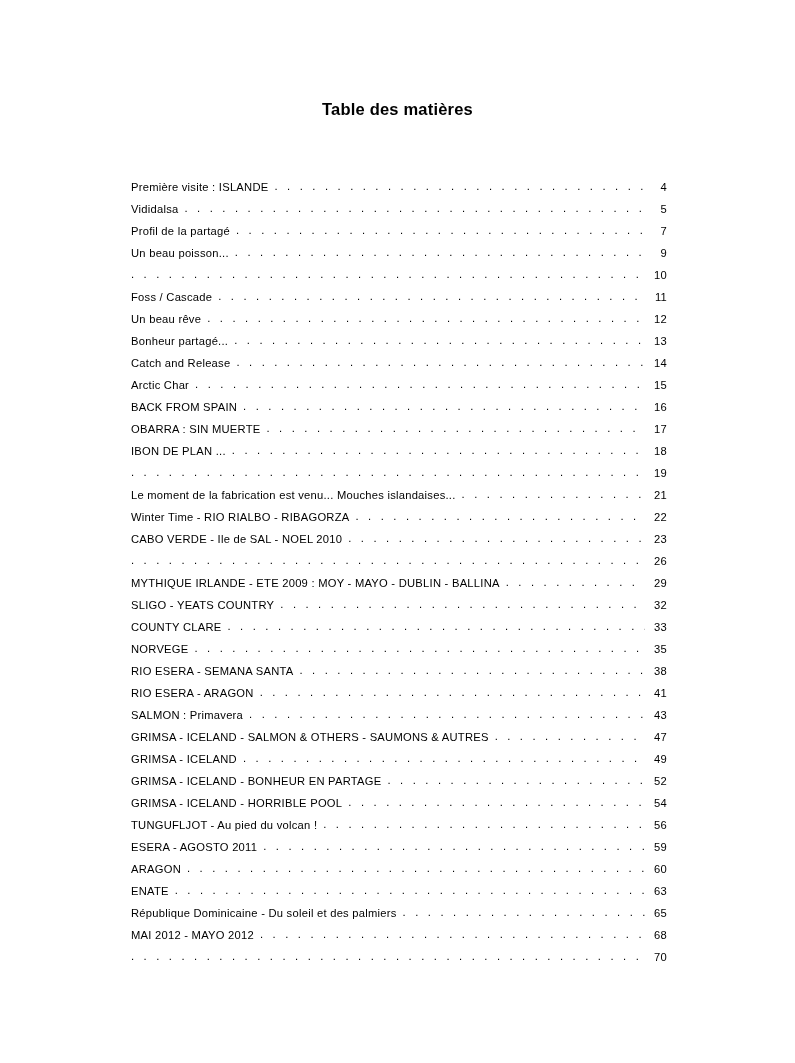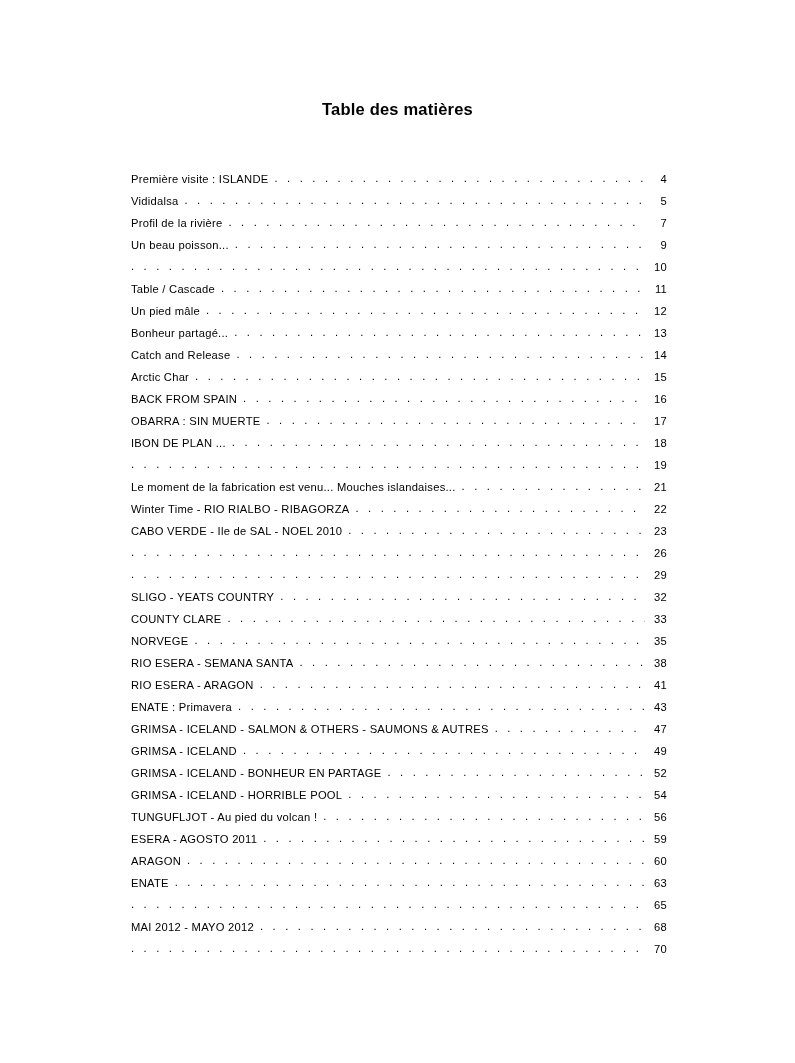--- a/index.html
+++ b/index.html
@@ -30,21 +30,21 @@
     margin: 0;
     position: absolute;
     left: 0;
     right: 0;
     top: 100px;
     font-family: "Liberation Sans", sans-serif;
   }
   .toc {
     position: absolute;
     left: 131px;
-    top: 168px;
+    top: 176px;
     width: 536px;
   }
   .toc-entry {
     display: flex;
     align-items: baseline;
     font-size: 11.2px;
     line-height: 22px;
     height: 22px;
     white-space: nowrap;
     overflow: hidden;
@@ -82,40 +82,40 @@
         <span class="toc-label">Première visite : ISLANDE</span>
         <span class="toc-dots">. . . . . . . . . . . . . . . . . . . . . . . . . . . . . . . . . . . . . . . . . . . . . . . . . . . . . . . . . . . . . . . . . . . . . . . . . . . . . . . . . . . . . . . . . . . . . . . . . . . . . . . . . . . . . . . . . . . . . . . . . .</span>
         <span class="toc-page">4</span>
       </div>
       <div class="toc-entry">
         <span class="toc-label">Vididalsa</span>
         <span class="toc-dots">. . . . . . . . . . . . . . . . . . . . . . . . . . . . . . . . . . . . . . . . . . . . . . . . . . . . . . . . . . . . . . . . . . . . . . . . . . . . . . . . . . . . . . . . . . . . . . . . . . . . . . . . . . . . . . . . . . . . . . . . . .</span>
         <span class="toc-page">5</span>
       </div>
       <div class="toc-entry">
-        <span class="toc-label">Profil de la rivière</span>
+        <span class="toc-label">Profil de la partagé</span>
         <span class="toc-dots">. . . . . . . . . . . . . . . . . . . . . . . . . . . . . . . . . . . . . . . . . . . . . . . . . . . . . . . . . . . . . . . . . . . . . . . . . . . . . . . . . . . . . . . . . . . . . . . . . . . . . . . . . . . . . . . . . . . . . . . . . .</span>
         <span class="toc-page">7</span>
       </div>
       <div class="toc-entry">
         <span class="toc-label">Un beau poisson...</span>
         <span class="toc-dots">. . . . . . . . . . . . . . . . . . . . . . . . . . . . . . . . . . . . . . . . . . . . . . . . . . . . . . . . . . . . . . . . . . . . . . . . . . . . . . . . . . . . . . . . . . . . . . . . . . . . . . . . . . . . . . . . . . . . . . . . . .</span>
         <span class="toc-page">9</span>
       </div>
       <div class="toc-entry">
         <span class="toc-dots">. . . . . . . . . . . . . . . . . . . . . . . . . . . . . . . . . . . . . . . . . . . . . . . . . . . . . . . . . . . . . . . . . . . . . . . . . . . . . . . . . . . . . . . . . . . . . . . . . . . . . . . . . . . . . . . . . . . . . . . . . .</span>
         <span class="toc-page">10</span>
       </div>
       <div class="toc-entry">
-        <span class="toc-label">Table / Cascade</span>
+        <span class="toc-label">Foss / Cascade</span>
         <span class="toc-dots">. . . . . . . . . . . . . . . . . . . . . . . . . . . . . . . . . . . . . . . . . . . . . . . . . . . . . . . . . . . . . . . . . . . . . . . . . . . . . . . . . . . . . . . . . . . . . . . . . . . . . . . . . . . . . . . . . . . . . . . . . .</span>
         <span class="toc-page">11</span>
       </div>
       <div class="toc-entry">
-        <span class="toc-label">Un pied mâle</span>
+        <span class="toc-label">Un beau rêve</span>
         <span class="toc-dots">. . . . . . . . . . . . . . . . . . . . . . . . . . . . . . . . . . . . . . . . . . . . . . . . . . . . . . . . . . . . . . . . . . . . . . . . . . . . . . . . . . . . . . . . . . . . . . . . . . . . . . . . . . . . . . . . . . . . . . . . . .</span>
         <span class="toc-page">12</span>
       </div>
       <div class="toc-entry">
         <span class="toc-label">Bonheur partagé...</span>
         <span class="toc-dots">. . . . . . . . . . . . . . . . . . . . . . . . . . . . . . . . . . . . . . . . . . . . . . . . . . . . . . . . . . . . . . . . . . . . . . . . . . . . . . . . . . . . . . . . . . . . . . . . . . . . . . . . . . . . . . . . . . . . . . . . . .</span>
         <span class="toc-page">13</span>
       </div>
       <div class="toc-entry">
         <span class="toc-label">Catch and Release</span>
@@ -159,20 +159,21 @@
       <div class="toc-entry">
         <span class="toc-label">CABO VERDE - Ile de SAL - NOEL 2010</span>
         <span class="toc-dots">. . . . . . . . . . . . . . . . . . . . . . . . . . . . . . . . . . . . . . . . . . . . . . . . . . . . . . . . . . . . . . . . . . . . . . . . . . . . . . . . . . . . . . . . . . . . . . . . . . . . . . . . . . . . . . . . . . . . . . . . . .</span>
         <span class="toc-page">23</span>
       </div>
       <div class="toc-entry">
         <span class="toc-dots">. . . . . . . . . . . . . . . . . . . . . . . . . . . . . . . . . . . . . . . . . . . . . . . . . . . . . . . . . . . . . . . . . . . . . . . . . . . . . . . . . . . . . . . . . . . . . . . . . . . . . . . . . . . . . . . . . . . . . . . . . .</span>
         <span class="toc-page">26</span>
       </div>
       <div class="toc-entry">
+        <span class="toc-label">MYTHIQUE IRLANDE - ETE 2009 : MOY - MAYO - DUBLIN - BALLINA</span>
         <span class="toc-dots">. . . . . . . . . . . . . . . . . . . . . . . . . . . . . . . . . . . . . . . . . . . . . . . . . . . . . . . . . . . . . . . . . . . . . . . . . . . . . . . . . . . . . . . . . . . . . . . . . . . . . . . . . . . . . . . . . . . . . . . . . .</span>
         <span class="toc-page">29</span>
       </div>
       <div class="toc-entry">
         <span class="toc-label">SLIGO - YEATS COUNTRY</span>
         <span class="toc-dots">. . . . . . . . . . . . . . . . . . . . . . . . . . . . . . . . . . . . . . . . . . . . . . . . . . . . . . . . . . . . . . . . . . . . . . . . . . . . . . . . . . . . . . . . . . . . . . . . . . . . . . . . . . . . . . . . . . . . . . . . . .</span>
         <span class="toc-page">32</span>
       </div>
       <div class="toc-entry">
         <span class="toc-label">COUNTY CLARE</span>
@@ -188,21 +189,21 @@
         <span class="toc-label">RIO ESERA - SEMANA SANTA</span>
         <span class="toc-dots">. . . . . . . . . . . . . . . . . . . . . . . . . . . . . . . . . . . . . . . . . . . . . . . . . . . . . . . . . . . . . . . . . . . . . . . . . . . . . . . . . . . . . . . . . . . . . . . . . . . . . . . . . . . . . . . . . . . . . . . . . .</span>
         <span class="toc-page">38</span>
       </div>
       <div class="toc-entry">
         <span class="toc-label">RIO ESERA - ARAGON</span>
         <span class="toc-dots">. . . . . . . . . . . . . . . . . . . . . . . . . . . . . . . . . . . . . . . . . . . . . . . . . . . . . . . . . . . . . . . . . . . . . . . . . . . . . . . . . . . . . . . . . . . . . . . . . . . . . . . . . . . . . . . . . . . . . . . . . .</span>
         <span class="toc-page">41</span>
       </div>
       <div class="toc-entry">
-        <span class="toc-label">ENATE : Primavera</span>
+        <span class="toc-label">SALMON : Primavera</span>
         <span class="toc-dots">. . . . . . . . . . . . . . . . . . . . . . . . . . . . . . . . . . . . . . . . . . . . . . . . . . . . . . . . . . . . . . . . . . . . . . . . . . . . . . . . . . . . . . . . . . . . . . . . . . . . . . . . . . . . . . . . . . . . . . . . . .</span>
         <span class="toc-page">43</span>
       </div>
       <div class="toc-entry">
         <span class="toc-label">GRIMSA - ICELAND - SALMON &amp; OTHERS - SAUMONS &amp; AUTRES</span>
         <span class="toc-dots">. . . . . . . . . . . . . . . . . . . . . . . . . . . . . . . . . . . . . . . . . . . . . . . . . . . . . . . . . . . . . . . . . . . . . . . . . . . . . . . . . . . . . . . . . . . . . . . . . . . . . . . . . . . . . . . . . . . . . . . . . .</span>
         <span class="toc-page">47</span>
       </div>
       <div class="toc-entry">
         <span class="toc-label">GRIMSA - ICELAND</span>
@@ -233,20 +234,21 @@
         <span class="toc-label">ARAGON</span>
         <span class="toc-dots">. . . . . . . . . . . . . . . . . . . . . . . . . . . . . . . . . . . . . . . . . . . . . . . . . . . . . . . . . . . . . . . . . . . . . . . . . . . . . . . . . . . . . . . . . . . . . . . . . . . . . . . . . . . . . . . . . . . . . . . . . .</span>
         <span class="toc-page">60</span>
       </div>
       <div class="toc-entry">
         <span class="toc-label">ENATE</span>
         <span class="toc-dots">. . . . . . . . . . . . . . . . . . . . . . . . . . . . . . . . . . . . . . . . . . . . . . . . . . . . . . . . . . . . . . . . . . . . . . . . . . . . . . . . . . . . . . . . . . . . . . . . . . . . . . . . . . . . . . . . . . . . . . . . . .</span>
         <span class="toc-page">63</span>
       </div>
       <div class="toc-entry">
+        <span class="toc-label">République Dominicaine - Du soleil et des palmiers</span>
         <span class="toc-dots">. . . . . . . . . . . . . . . . . . . . . . . . . . . . . . . . . . . . . . . . . . . . . . . . . . . . . . . . . . . . . . . . . . . . . . . . . . . . . . . . . . . . . . . . . . . . . . . . . . . . . . . . . . . . . . . . . . . . . . . . . .</span>
         <span class="toc-page">65</span>
       </div>
       <div class="toc-entry">
         <span class="toc-label">MAI 2012 - MAYO 2012</span>
         <span class="toc-dots">. . . . . . . . . . . . . . . . . . . . . . . . . . . . . . . . . . . . . . . . . . . . . . . . . . . . . . . . . . . . . . . . . . . . . . . . . . . . . . . . . . . . . . . . . . . . . . . . . . . . . . . . . . . . . . . . . . . . . . . . . .</span>
         <span class="toc-page">68</span>
       </div>
       <div class="toc-entry">
         <span class="toc-dots">. . . . . . . . . . . . . . . . . . . . . . . . . . . . . . . . . . . . . . . . . . . . . . . . . . . . . . . . . . . . . . . . . . . . . . . . . . . . . . . . . . . . . . . . . . . . . . . . . . . . . . . . . . . . . . . . . . . . . . . . . .</span>

